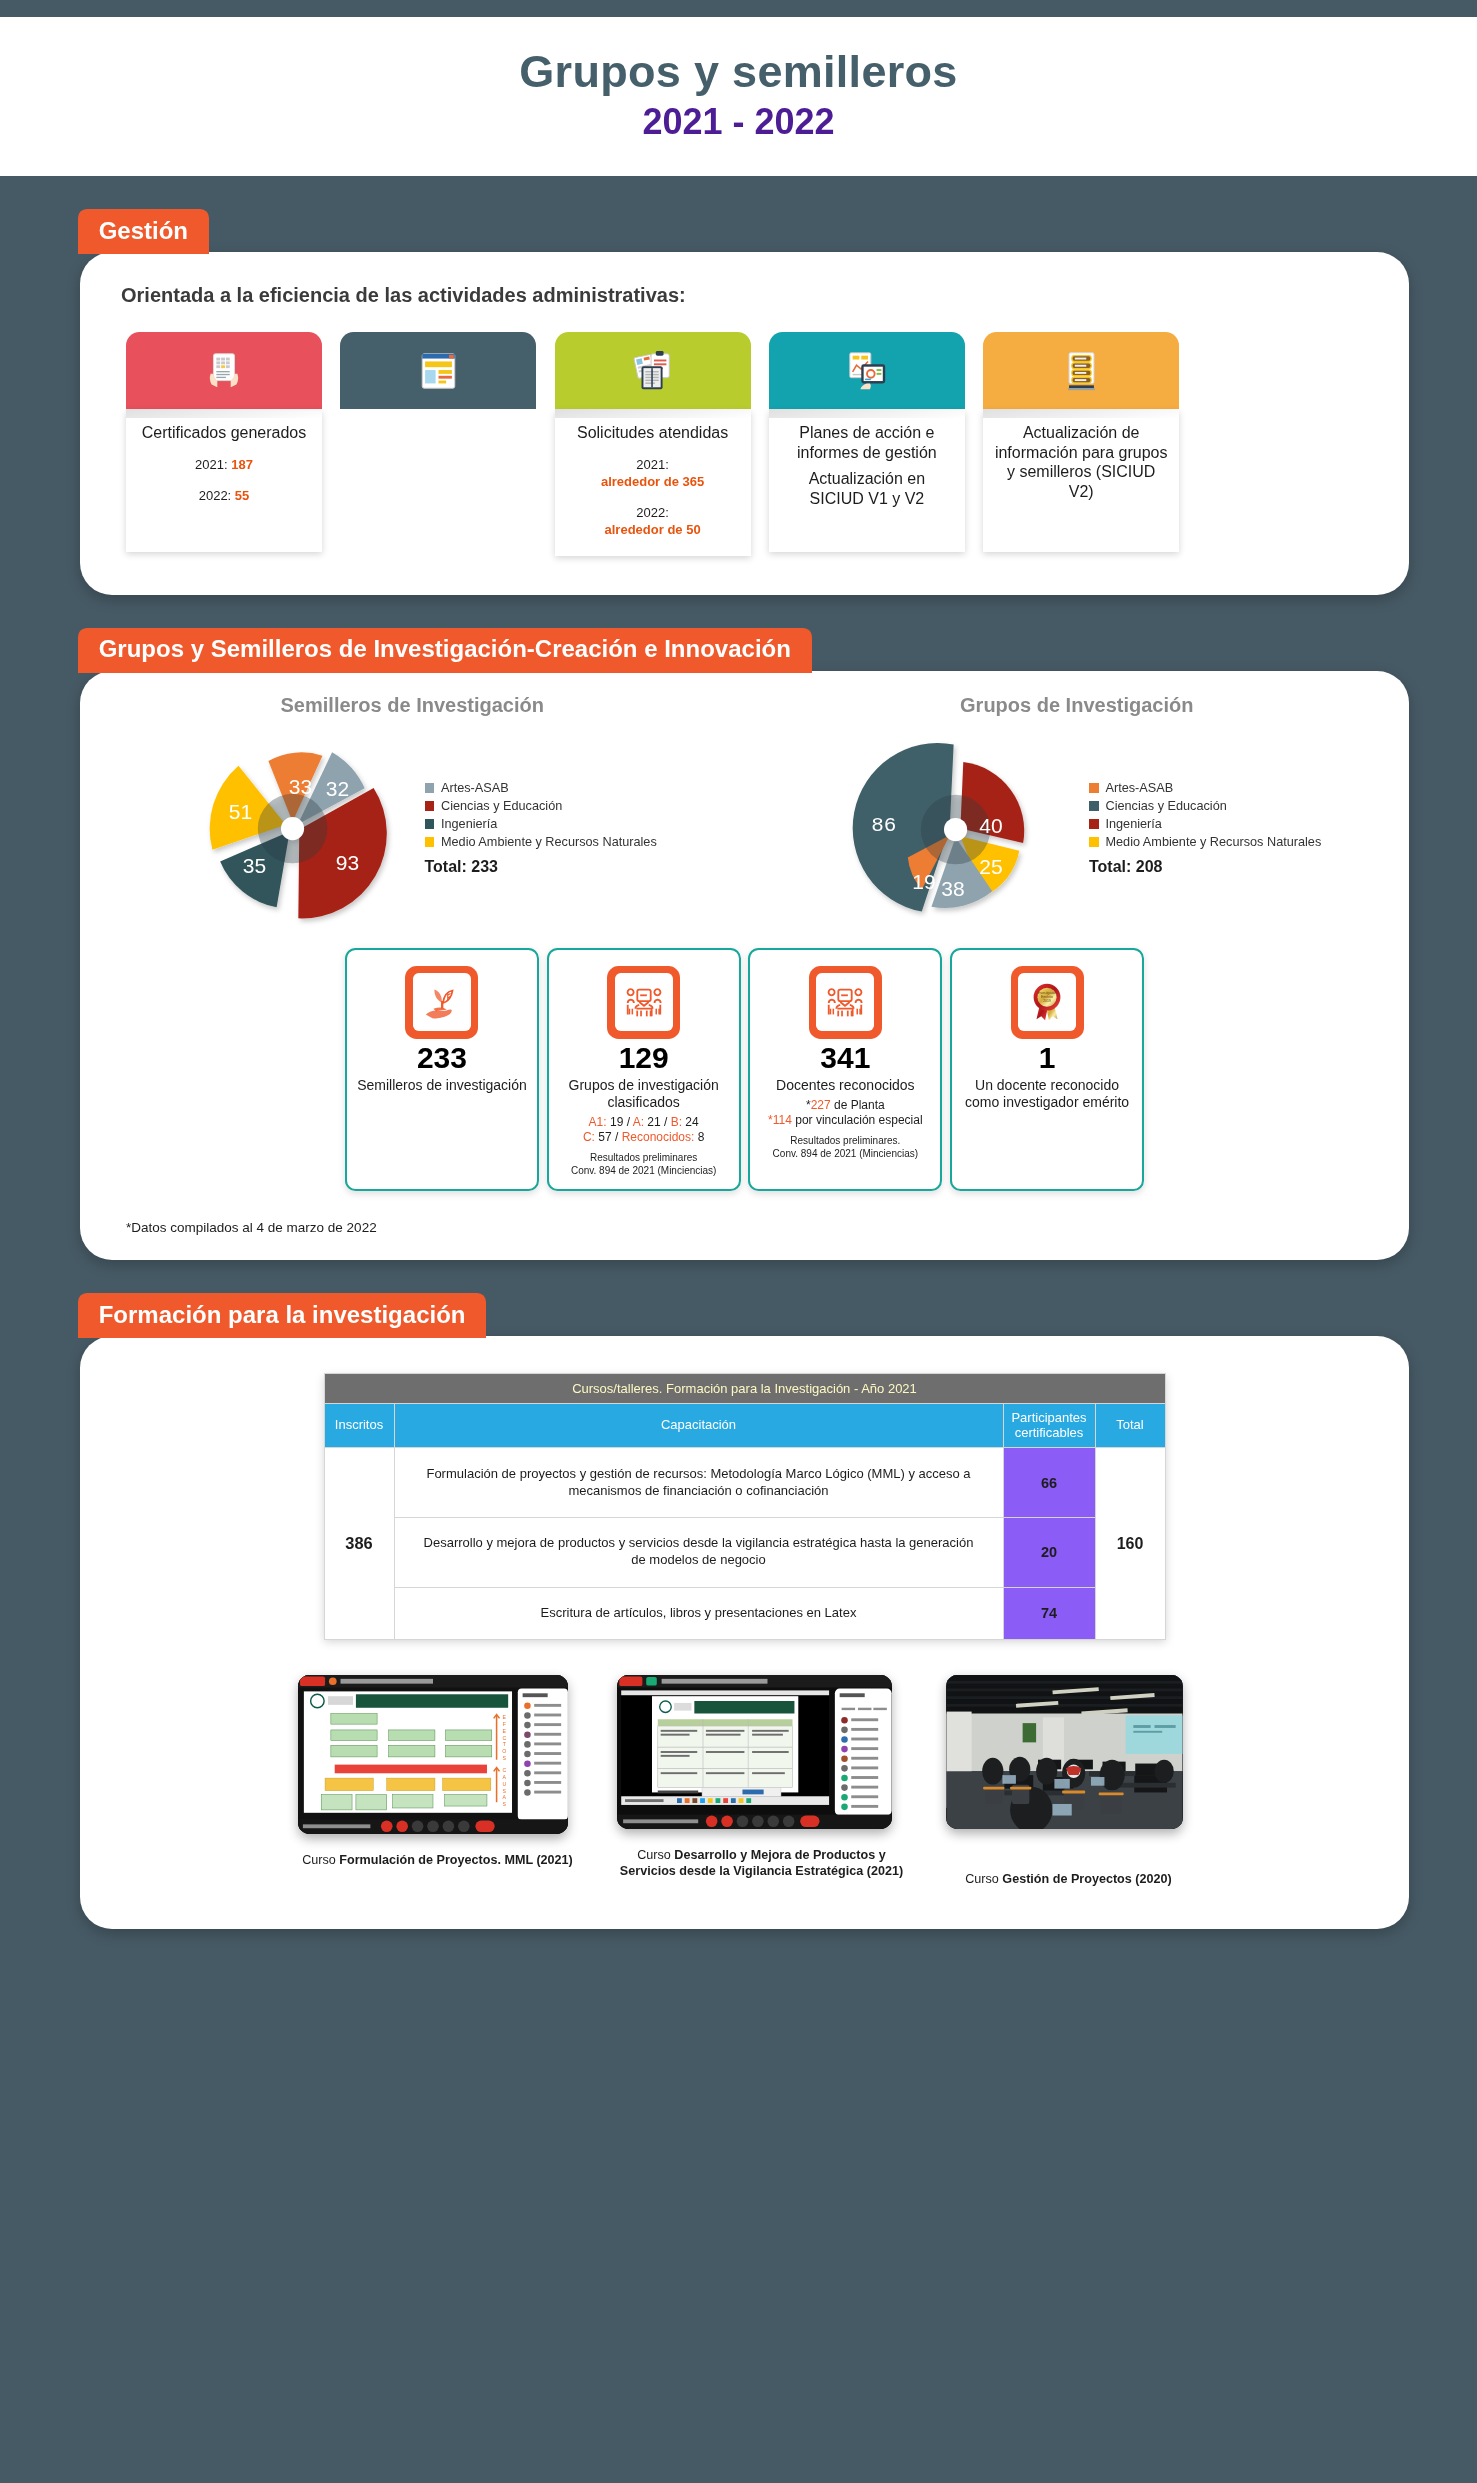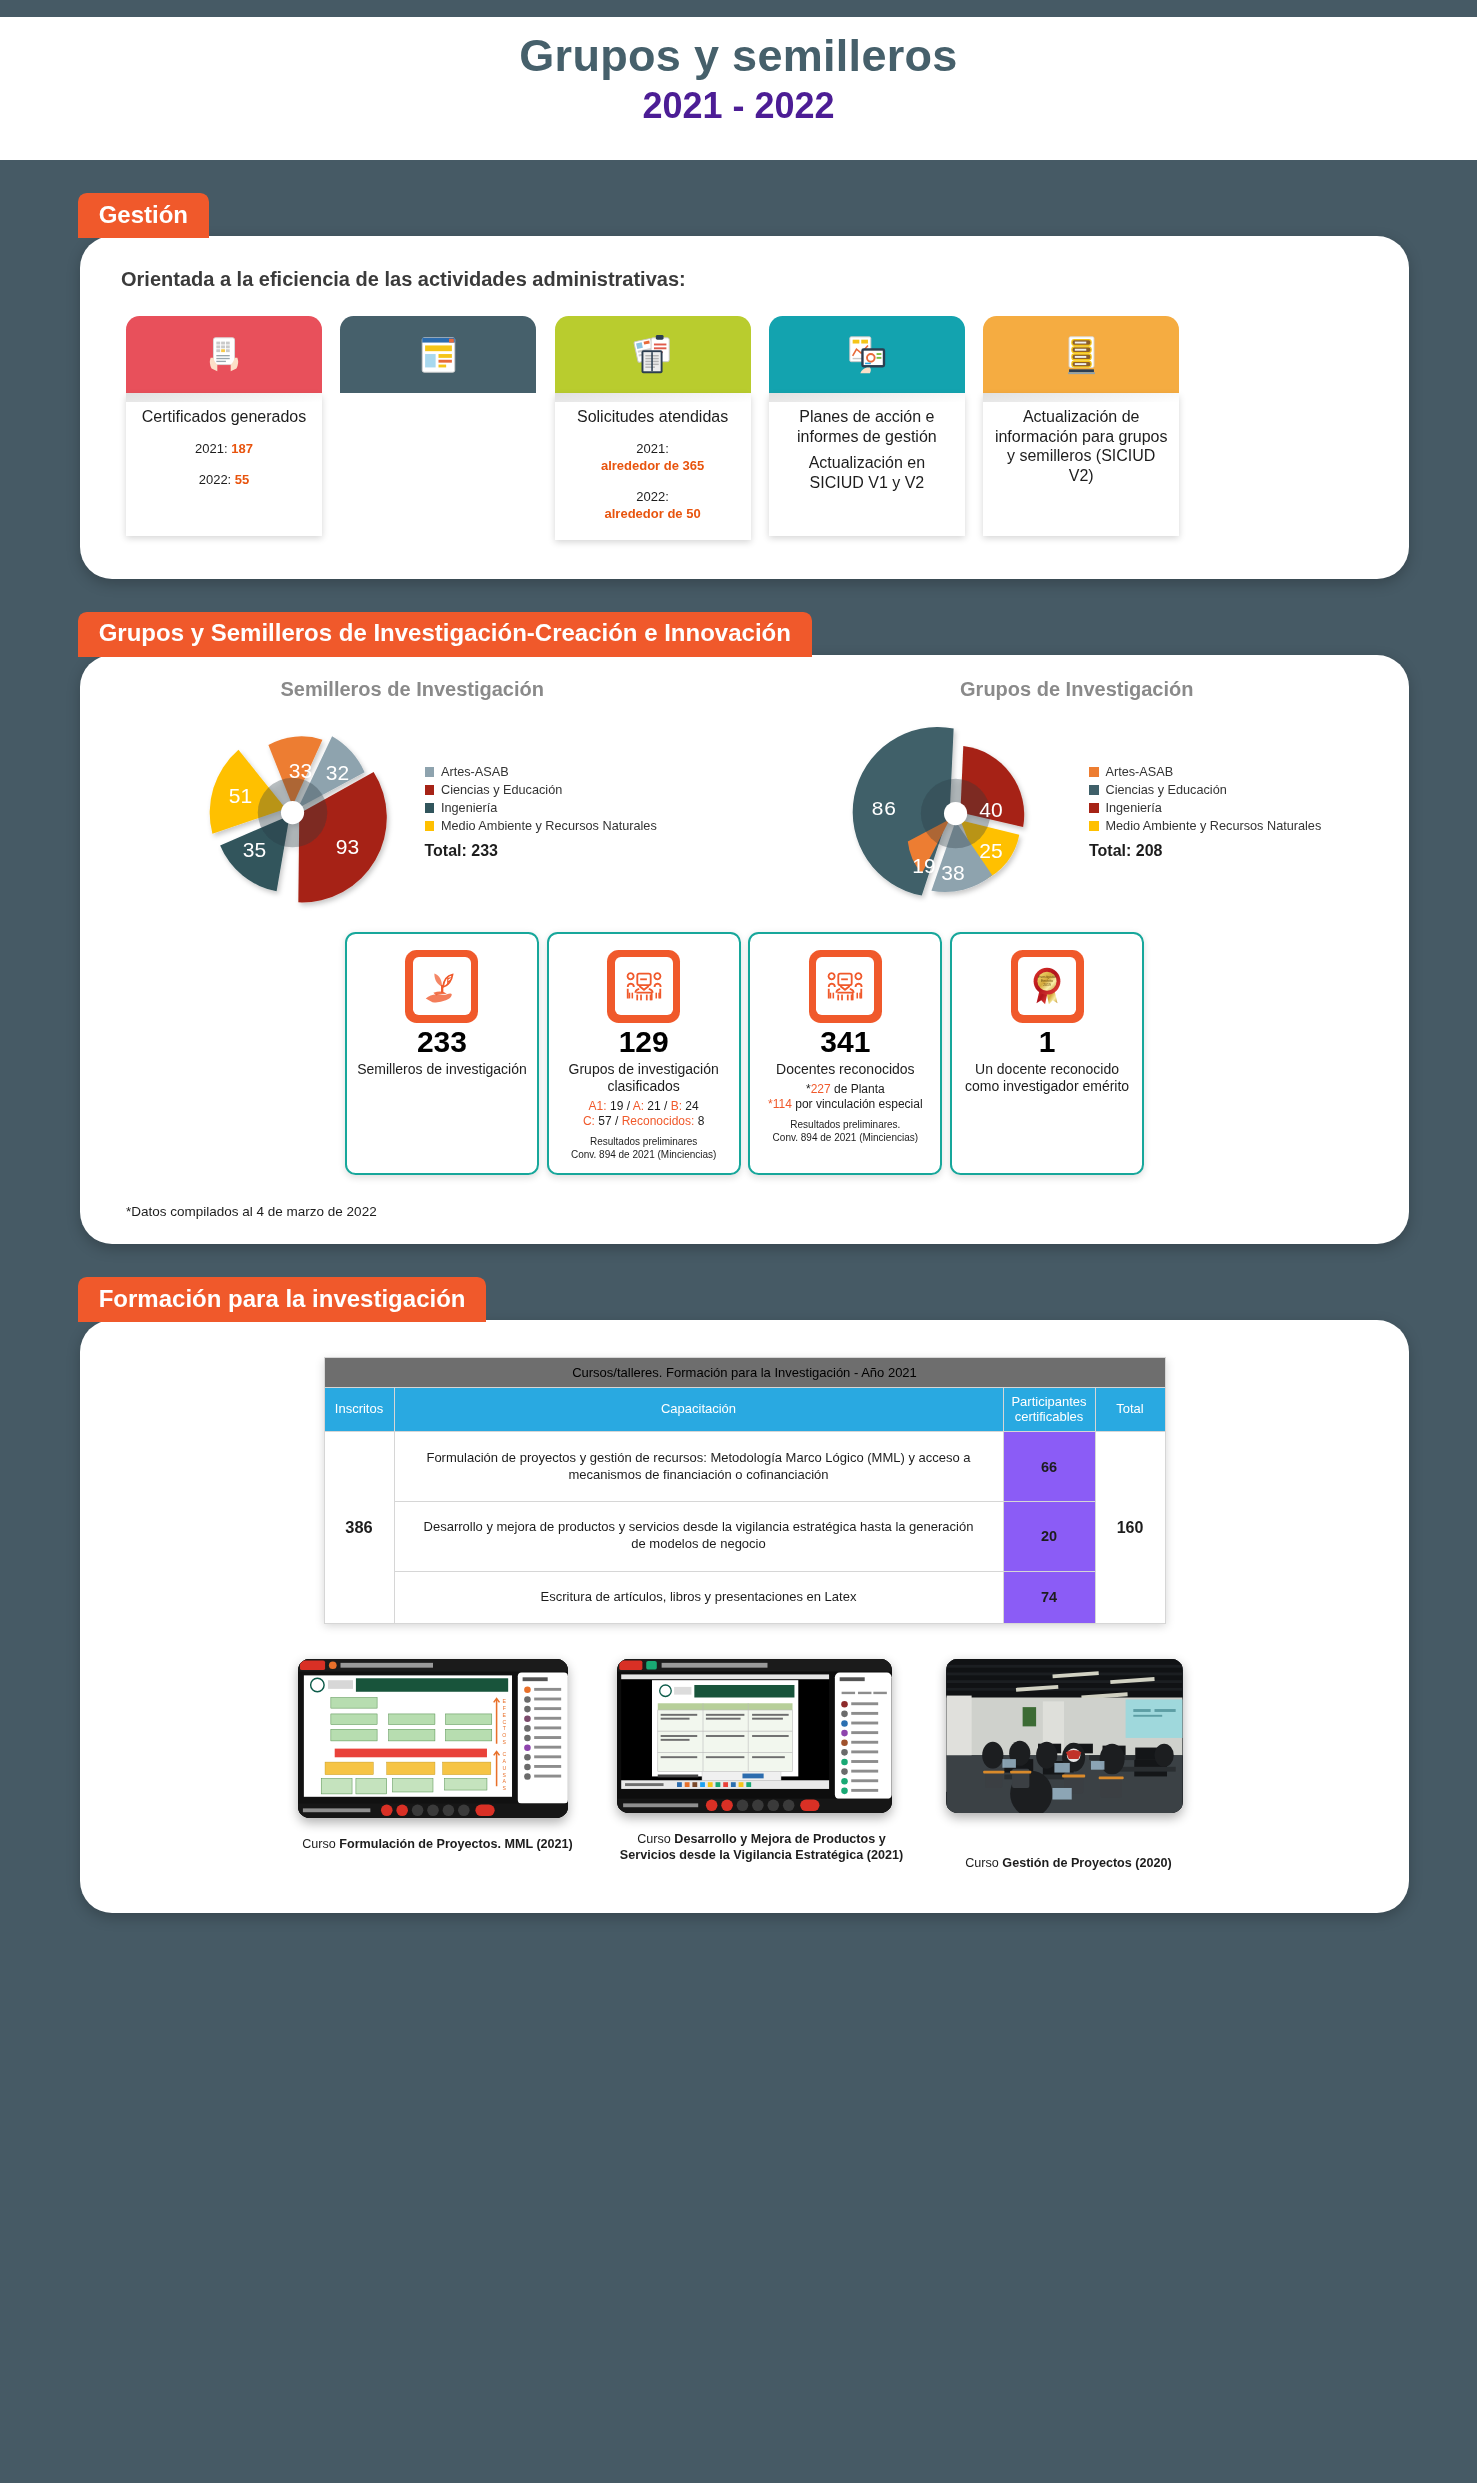--- a/index.html
+++ b/index.html
@@ -8,21 +8,21 @@
     font-family: "Liberation Sans", sans-serif;
     background: #465A65;
     width: 1477px;
     height: 2483px;
     position: relative;
     overflow: hidden;
   }
   .band-top { background:#465A65; height:17.4px; width:100%; }
   .title-block {
     background:#ffffff;
-    padding: 15px 0 33px 0;
+    padding: 31px 0 33px 0;
     text-align:center;
   }
   .title-main {
     font-size: 45px;
     font-weight: 700;
     color: #46606B;
     letter-spacing: 0.3px;
     line-height: 1.08;
   }
   .title-sub {
@@ -129,21 +129,21 @@
   .stat-label { font-size:14px; color:#1d1d1d; line-height:1.22; margin-top:2.9px;}
   .stat-detail { font-size:12px; color:#1d1d1d; margin-top:3.9px; line-height:1.28;}
   .stat-detail .o { color:#F0592B; }
   .stat-note { font-size:10px; color:#1d1d1d; margin-top:6.8px; line-height:1.25;}
   .foot-note { font-size:13.5px; color:#1d1d1d; padding:29px 0 25px 46px; }
 
   
   .table-wrap { display:flex; justify-content:center; padding:37px 0 0 0; }
   table.ft { border-collapse:collapse; width:842px; box-shadow:0 2.9px 8.7px rgba(0,0,0,0.17); }
   table.ft th, table.ft td { border:1px solid #d6d6d6; }
-  .th-top { background:#6E6E6E; color:#000000; font-size:13px; font-weight:400; padding:6.8px 0; text-align:center;}
+  .th-top { background:#6E6E6E; color:#fef9c3; font-size:13px; font-weight:400; padding:6.8px 0; text-align:center;}
   .th-blue { background:#29A9E1; color:#fff; font-size:13px; font-weight:400; text-align:center; padding:6.8px 5.8px; line-height:1.15;}
   td.cap { font-size:13px; color:#1d1d1d; text-align:center; padding:17.4px 21px; line-height:1.3; background:#fff;}
   td.num { font-size:14.5px; font-weight:700; color:#1d1d1d; text-align:center; background:#8b5cf6; width:92px;}
   td.insc { font-size:16.4px; font-weight:700; color:#1d1d1d; text-align:center; background:#fff; width:70px;}
   td.tot { font-size:16px; font-weight:700; color:#1d1d1d; text-align:center; background:#fff; width:70px;}
 
   
   .photo-row { display:flex; justify-content:center; gap:39px; padding:35px 0 0 0; align-items:flex-start;}
   .photo-item { text-align:center; }
   .photo-frame { border-radius:11.6px; box-shadow:0 4.8px 10.6px rgba(0,0,0,0.3); overflow:hidden; position:relative;}

